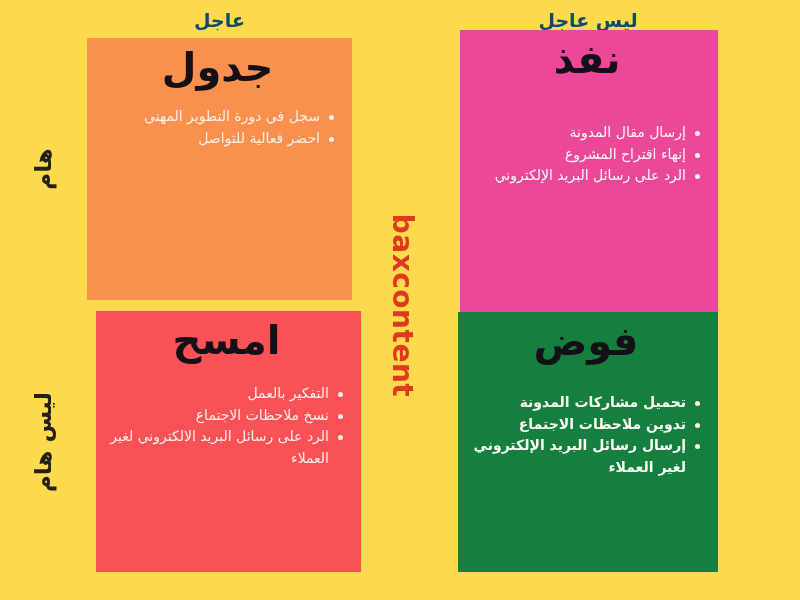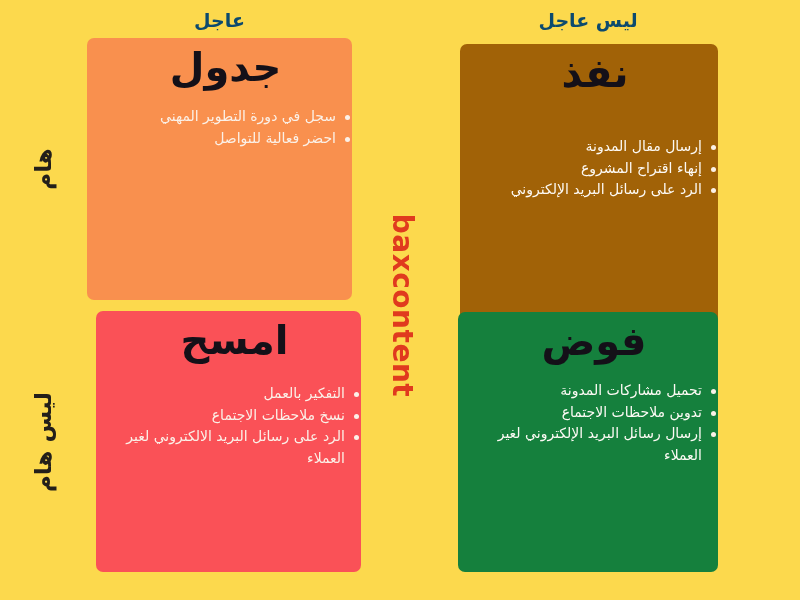--- a/index.html
+++ b/index.html
@@ -74,28 +74,27 @@
     font-size: 28px;
     font-weight: bold;
     letter-spacing: 0.5px;
     white-space: nowrap;
   }
 
   
   .quad {
     position: absolute;
     box-sizing: border-box;
-    padding: 4px 0 10px 12px;
+    padding: 4px 16px 10px 12px;
     direction: rtl;
     text-align: center;
     overflow: hidden;
-    border-radius: 7px;
   }
   .quad.q-schedule  { left: 87px;  top: 38px;  width: 265px; height: 262px; background: #F9904E; }
-  .quad.q-do        { left: 460px; top: 44px;  width: 258px; height: 284px; background: #a16207; }
+  .quad.q-do        { left: 460px; top: 30px;  width: 258px; height: 284px; background: #ec4899; }
   .quad.q-delete    { left: 96px;  top: 311px; width: 265px; height: 261px; background: #FA5157; }
   .quad.q-delegate  { left: 458px; top: 312px; width: 260px; height: 260px; background: #15803d; }
 
   .quad-title {
     color: #141018;
     font-size: 40px;
     font-weight: bold;
     line-height: 1.15;
     margin: 2px 0 0 0;
     text-align: center;
@@ -108,21 +107,21 @@
     list-style: none;
     margin: 0;
     padding: 0;
     color: #fdf2e6;
     font-size: 14px;
     line-height: 1.55;
   }
   .quad.q-schedule .quad-list { margin-top: 16px; }
   .quad.q-do       .quad-list { margin-top: 40px; }
   .quad.q-delete   .quad-list { margin-top: 20px; }
-  .quad.q-delegate .quad-list { margin-top: 16px; }
+  .quad.q-delegate .quad-list { margin-top: 28px; font-weight: bold; }
 
   .quad-list li {
     position: relative;
     padding-right: 16px;
     text-align: right;
     color: #fbf1e8;
   }
   .quad.q-do .quad-list li,
   .quad.q-delegate .quad-list li { color: #fdfaf5; }
   .quad-list li::before {

